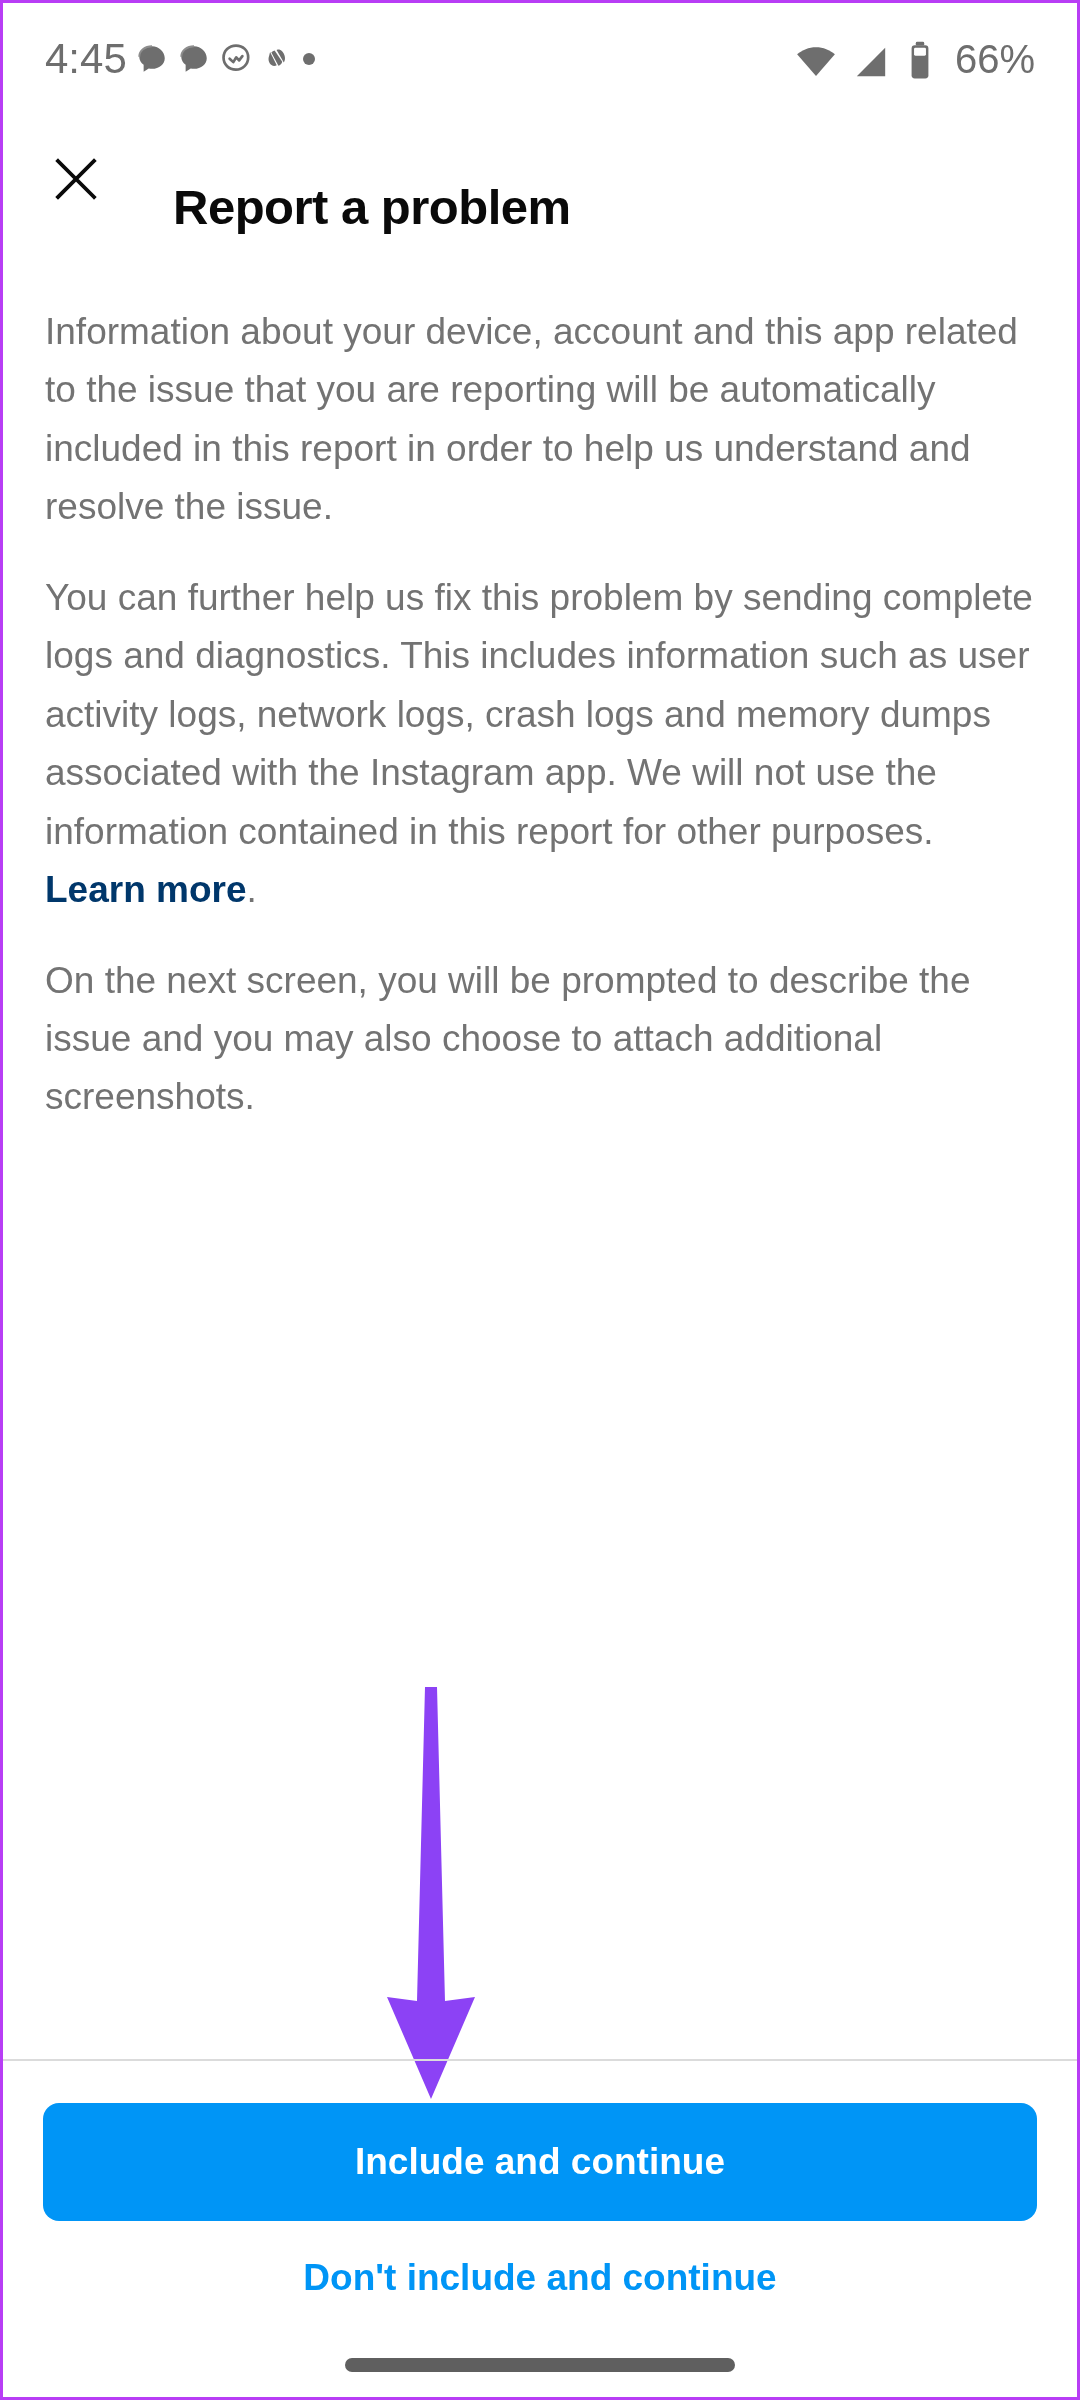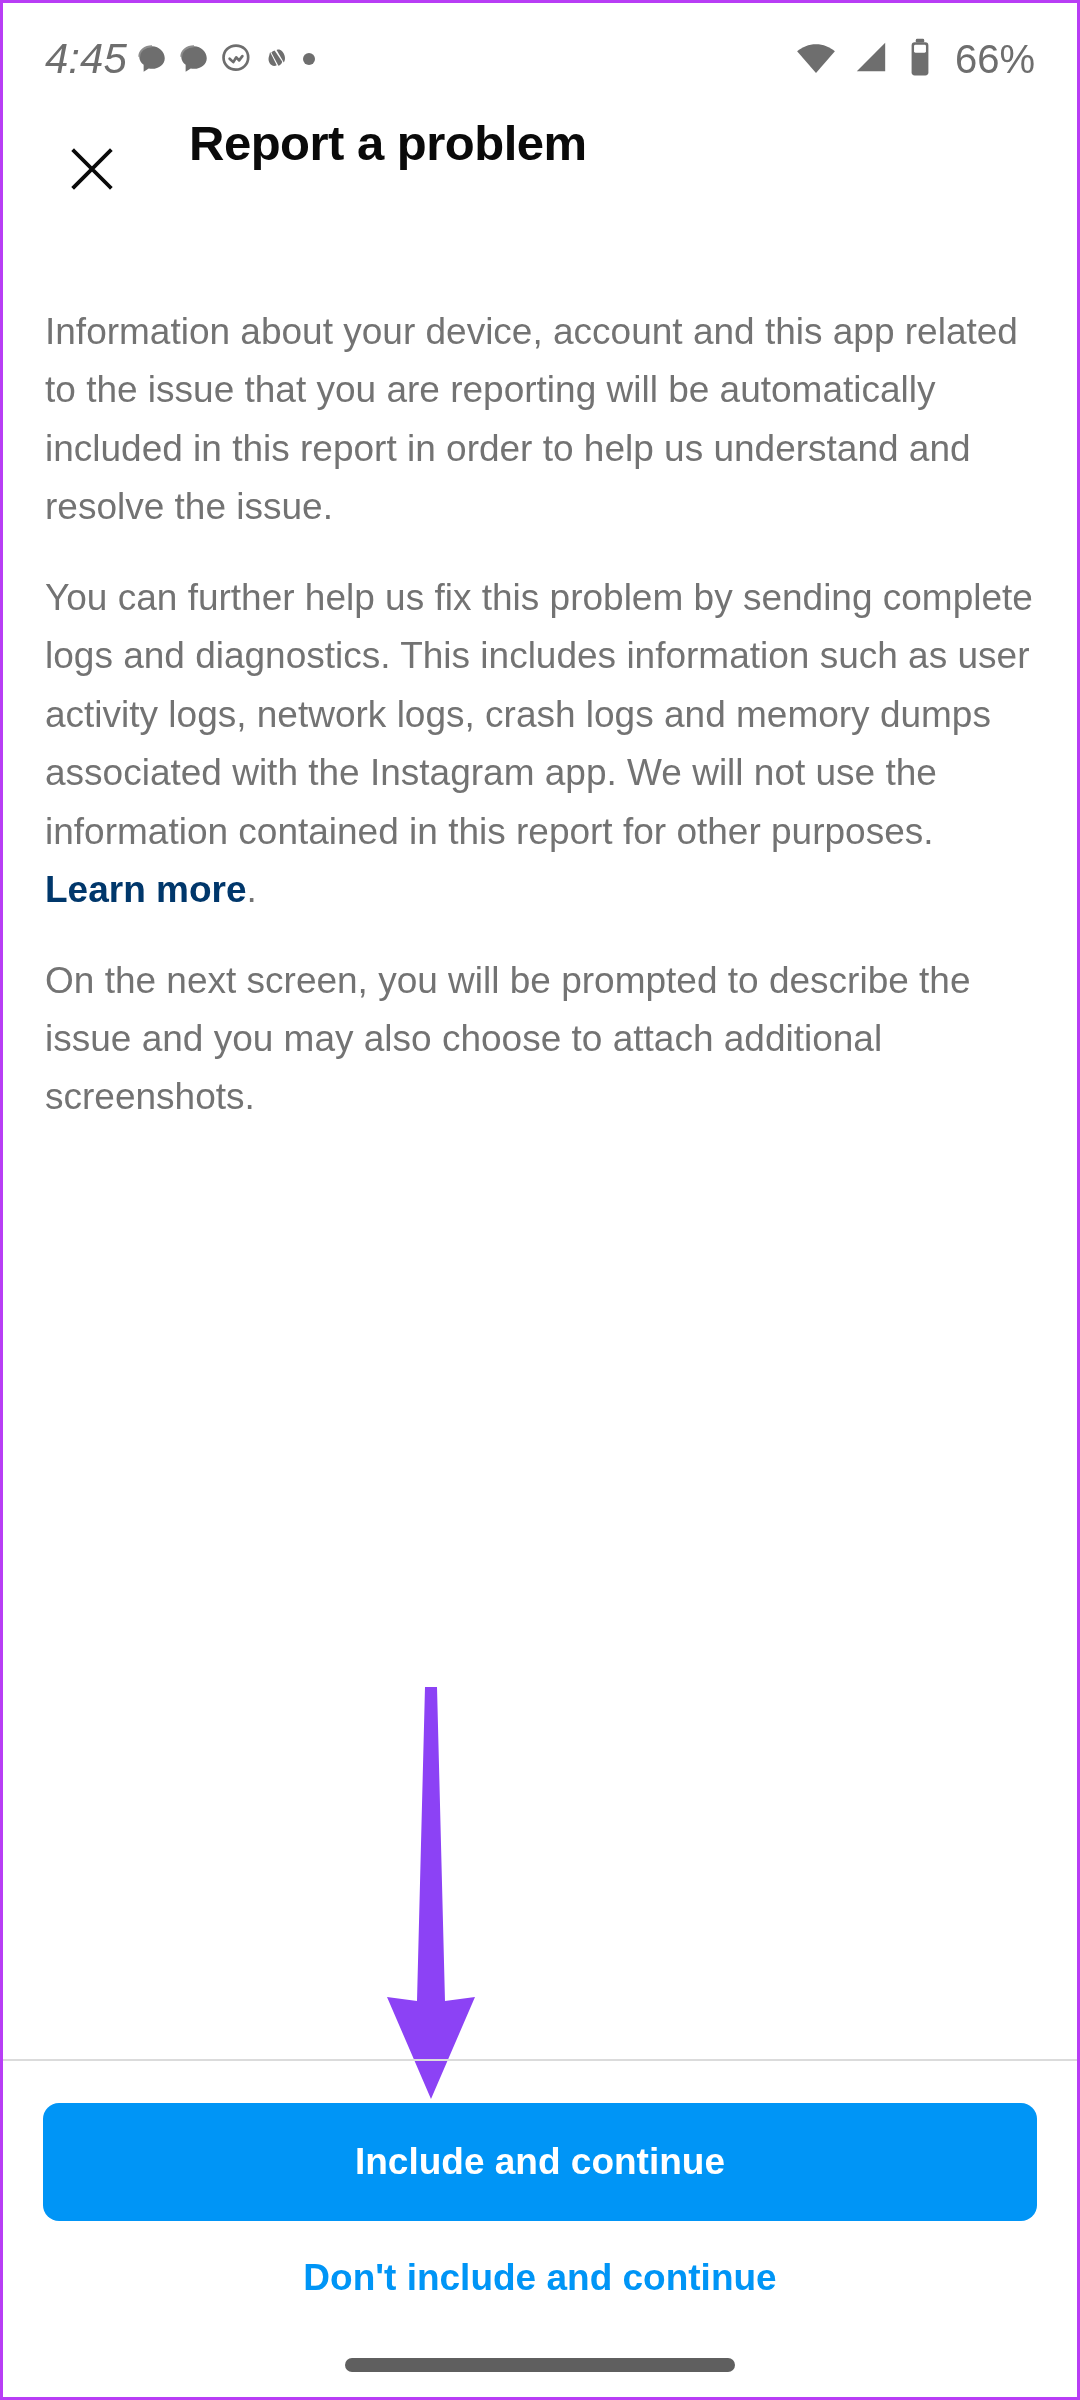--- a/index.html
+++ b/index.html
@@ -18,39 +18,39 @@
   }
 
   
   #status-bar {
     position:absolute; top:0; left:0;
     width:1074px; height:112px;
     display:flex; align-items:center;
     justify-content:space-between;
     padding:0 42px 0 42px;
   }
-  .status-left { display:flex; align-items:center; gap:8px;font-style:italic; }
+  .status-left { display:flex; align-items:center; gap:8px; }
   .status-clock {
     font-size:42px; color:#6e6e6e;
     font-weight:400; letter-spacing:0px;
     line-height:1;
   }
-  .status-right { display:flex; align-items:flex-start; gap:14px; }
+  .status-right { display:flex; align-items:flex-end; gap:14px; }
   .battery-pct { font-size:40px; color:#6e6e6e; margin-left:6px; }
   .sicon { display:inline-block; line-height:0; }
   .dot-icon {
     width:12px; height:12px; border-radius:50%;
     background:#6e6e6e; display:inline-block;
   }
 
   
   #app-header {
-    position:absolute; top:112px; left:16px;
+    position:absolute; top:112px; left:0;
     width:978px; height:120px;
-    display:flex; align-items:flex-start;
+    display:flex; align-items:flex-end;
   }
   #close-btn {
     width:110px; height:110px;
     display:flex; align-items:center; justify-content:center;
     margin-left:18px;
     background:transparent; border:none; cursor:pointer;
   }
   #header-title {
     font-size:49px; font-weight:bold; color:#0a0a0a;
     margin-left:42px; letter-spacing:-0.5px;

